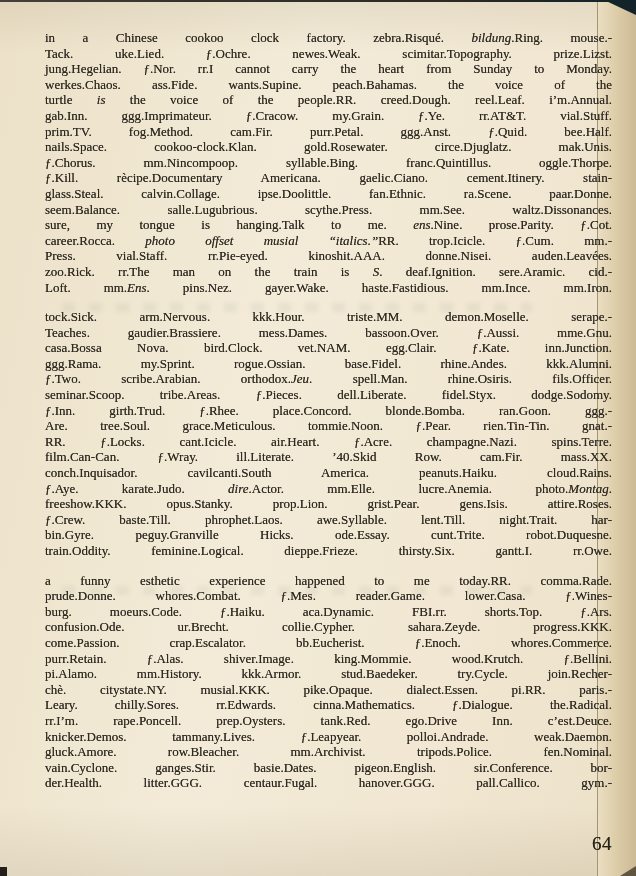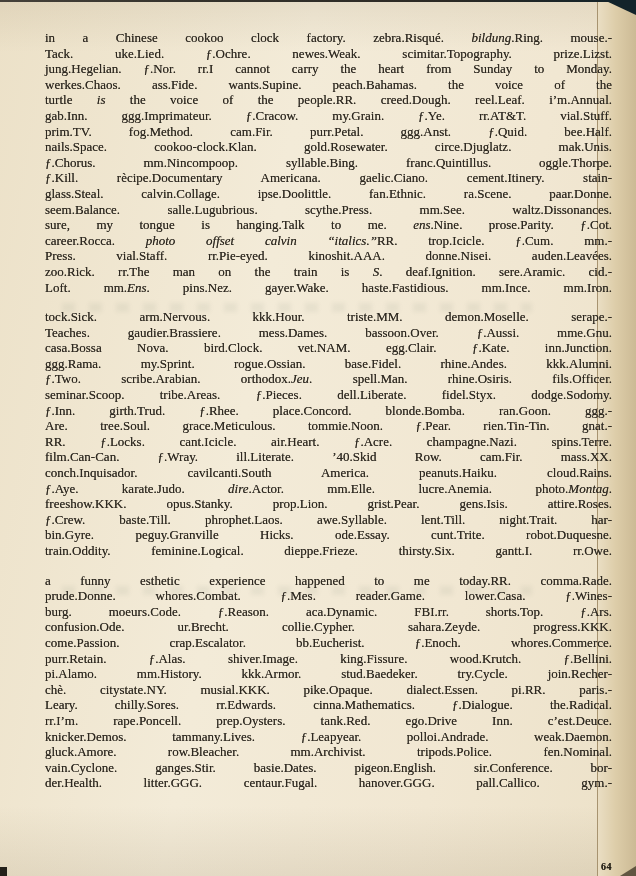--- a/index.html
+++ b/index.html
@@ -28,22 +28,22 @@
     background:repeating-linear-gradient(90deg,rgba(95,110,92,.16) 0 13px,rgba(0,0,0,0) 13px 27px);
     filter:blur(2px);opacity:.5;}
   
   .text-block{position:absolute;left:45px;top:30px;width:567px;
     font-size:13px;line-height:15.6px;
     text-shadow:0 0 .4px rgba(46,41,33,.75);}
   .para{margin:0 0 14px 0;}
   .line{text-align:justify;text-align-last:justify;}
   .line i{font-style:italic;}
   .page-number{position:absolute;top:833px;right:24px;
-    font-size:10px;font-weight:bold;letter-spacing:.5px;color:#272218;
-    text-shadow:0 0 .4px rgba(39,34,24,.7);margin-top:28px;}
+    font-size:19px;font-weight:normal;letter-spacing:.5px;color:#272218;
+    text-shadow:0 0 .4px rgba(39,34,24,.7);}
 </style>
 </head>
 <body>
 
 <div class="page">
   <div class="adjacent-edge"></div>
   <div class="top-edge"></div>
   <div class="corner-tr"></div>
   <div class="corner-br"></div>
   <div class="corner-bl"></div>
@@ -57,21 +57,21 @@
         <div class="line">werkes.Chaos. ass.Fide. wants.Supine. peach.Bahamas. the voice of the</div>
         <div class="line">turtle <i>is</i> the voice of the people.RR. creed.Dough. reel.Leaf. i’m.Annual.</div>
         <div class="line">gab.Inn. ggg.Imprimateur. ƒ.Cracow. my.Grain. ƒ.Ye. rr.AT&amp;T. vial.Stuff.</div>
         <div class="line">prim.TV. fog.Method. cam.Fir. purr.Petal. ggg.Anst. ƒ.Quid. bee.Half.</div>
         <div class="line">nails.Space. cookoo-clock.Klan. gold.Rosewater. circe.Djuglatz. mak.Unis.</div>
         <div class="line">ƒ.Chorus. mm.Nincompoop. syllable.Bing. franc.Quintillus. oggle.Thorpe.</div>
         <div class="line">ƒ.Kill. rècipe.Documentary Americana. gaelic.Ciano. cement.Itinery. stain-</div>
         <div class="line">glass.Steal. calvin.Collage. ipse.Doolittle. fan.Ethnic. ra.Scene. paar.Donne.</div>
         <div class="line">seem.Balance. salle.Lugubrious. scythe.Press. mm.See. waltz.Dissonances.</div>
         <div class="line">sure, my tongue is hanging.Talk to me. <i>ens</i>.Nine. prose.Parity. ƒ.Cot.</div>
-        <div class="line">career.Rocca. <i>photo offset calvin “italics.”</i>RR. trop.Icicle. ƒ.Cum. mm.-</div>
+        <div class="line">career.Rocca. <i>photo offset musial “italics.”</i>RR. trop.Icicle. ƒ.Cum. mm.-</div>
         <div class="line">Press. vial.Staff. rr.Pie-eyed. kinoshit.AAA. donne.Nisei. auden.Leavées.</div>
         <div class="line">zoo.Rick. rr.The man on the train is <i>S</i>. deaf.Ignition. sere.Aramic. cid.-</div>
         <div class="line">Loft. mm.<i>Ens</i>. pins.Nez. gayer.Wake. haste.Fastidious. mm.Ince. mm.Iron.</div>
       </div>
       <div class="para">
         <div class="line">tock.Sick. arm.Nervous. kkk.Hour. triste.MM. demon.Moselle. serape.-</div>
         <div class="line">Teaches. gaudier.Brassiere. mess.Dames. bassoon.Over. ƒ.Aussi. mme.Gnu.</div>
         <div class="line">casa.Bossa Nova. bird.Clock. vet.NAM. egg.Clair. ƒ.Kate. inn.Junction.</div>
         <div class="line">ggg.Rama. my.Sprint. rogue.Ossian. base.Fidel. rhine.Andes. kkk.Alumni.</div>
         <div class="line">ƒ.Two. scribe.Arabian. orthodox.<i>Jeu</i>. spell.Man. rhine.Osiris. fils.Officer.</div>
@@ -83,24 +83,24 @@
         <div class="line">conch.Inquisador. cavilcanti.South America. peanuts.Haiku. cloud.Rains.</div>
         <div class="line">ƒ.Aye. karate.Judo. <i>dire</i>.Actor. mm.Elle. lucre.Anemia. photo.<i>Montag</i>.</div>
         <div class="line">freeshow.KKK. opus.Stanky. prop.Lion. grist.Pear. gens.Isis. attire.Roses.</div>
         <div class="line">ƒ.Crew. baste.Till. phrophet.Laos. awe.Syllable. lent.Till. night.Trait. har-</div>
         <div class="line">bin.Gyre. peguy.Granville Hicks. ode.Essay. cunt.Trite. robot.Duquesne.</div>
         <div class="line">train.Oddity. feminine.Logical. dieppe.Frieze. thirsty.Six. gantt.I. rr.Owe.</div>
       </div>
       <div class="para">
         <div class="line">a funny esthetic experience happened to me today.RR. comma.Rade.</div>
         <div class="line">prude.Donne. whores.Combat. ƒ.Mes. reader.Game. lower.Casa. ƒ.Wines-</div>
-        <div class="line">burg. moeurs.Code. ƒ.Reason. aca.Dynamic. FBI.rr. shorts.Top. ƒ.Ars.</div>
+        <div class="line">burg. moeurs.Code. ƒ.Haiku. aca.Dynamic. FBI.rr. shorts.Top. ƒ.Ars.</div>
         <div class="line">confusion.Ode. ur.Brecht. collie.Cypher. sahara.Zeyde. progress.KKK.</div>
         <div class="line">come.Passion. crap.Escalator. bb.Eucherist. ƒ.Enoch. whores.Commerce.</div>
-        <div class="line">purr.Retain. ƒ.Alas. shiver.Image. king.Fissure. wood.Krutch. ƒ.Bellini.</div>
+        <div class="line">purr.Retain. ƒ.Alas. shiver.Image. king.Mommie. wood.Krutch. ƒ.Bellini.</div>
         <div class="line">pi.Alamo. mm.History. kkk.Armor. stud.Baedeker. try.Cycle. join.Recher-</div>
         <div class="line">chè. citystate.NY. musial.KKK. pike.Opaque. dialect.Essen. pi.RR. paris.-</div>
         <div class="line">Leary. chilly.Sores. rr.Edwards. cinna.Mathematics. ƒ.Dialogue. the.Radical.</div>
         <div class="line">rr.I’m. rape.Poncell. prep.Oysters. tank.Red. ego.Drive Inn. c’est.Deuce.</div>
         <div class="line">knicker.Demos. tammany.Lives. ƒ.Leapyear. polloi.Andrade. weak.Daemon.</div>
         <div class="line">gluck.Amore. row.Bleacher. mm.Archivist. tripods.Police. fen.Nominal.</div>
         <div class="line">vain.Cyclone. ganges.Stir. basie.Dates. pigeon.English. sir.Conference. bor-</div>
         <div class="line">der.Health. litter.GGG. centaur.Fugal. hanover.GGG. pall.Callico. gym.-</div>
       </div>
     </div>

